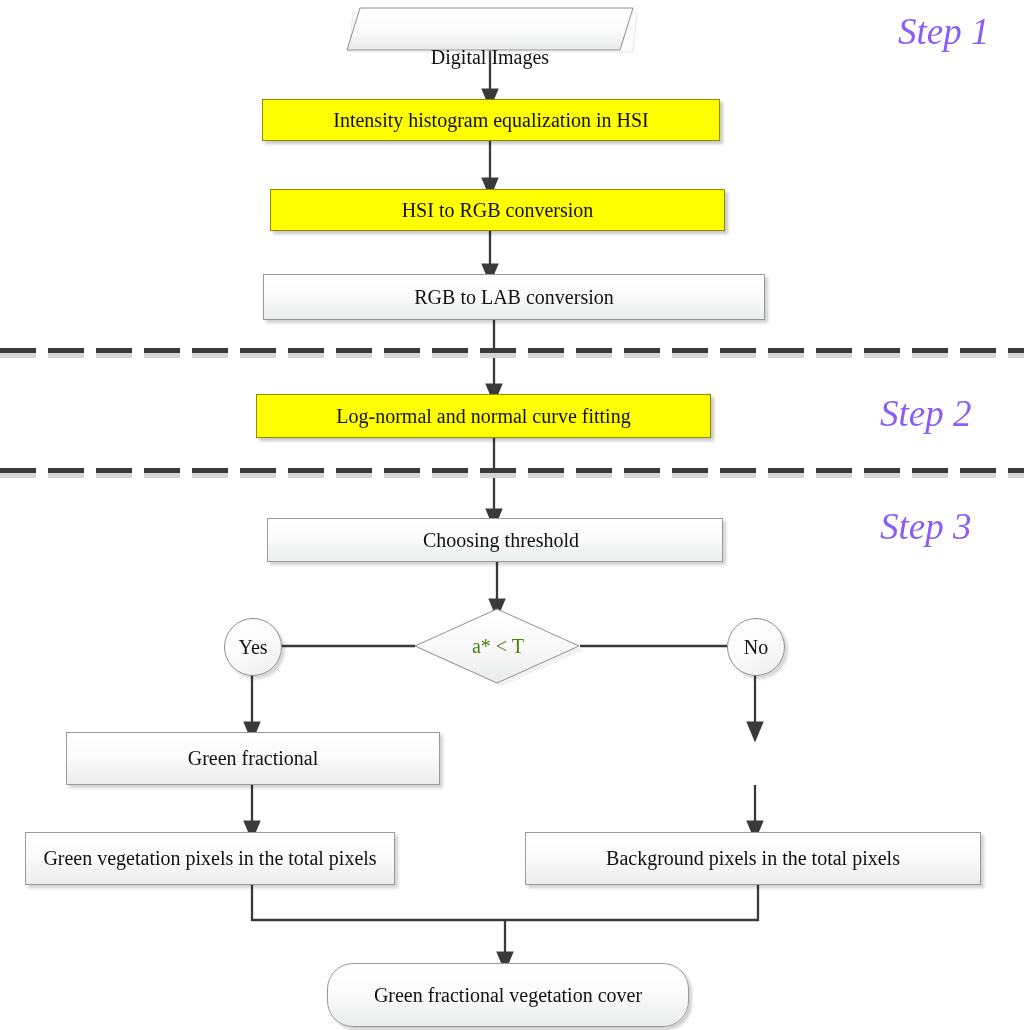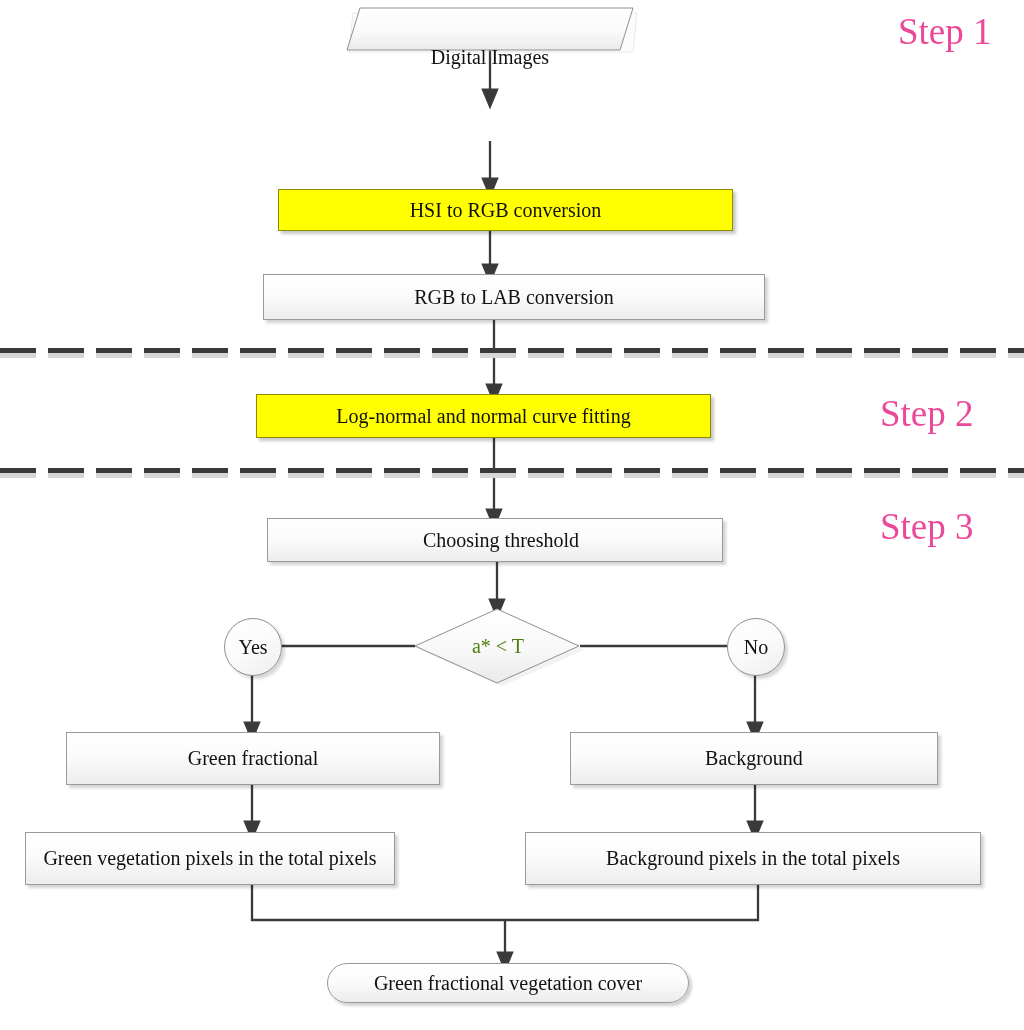--- a/index.html
+++ b/index.html
@@ -114,22 +114,23 @@
     justify-content: center;
     font-size: 20px;
     color: #111111;
     z-index: 3;
   }
 
   
   .step-label {
     position: absolute;
     font-family: "Liberation Serif", "DejaVu Serif", serif;
+    font-style: italic;
     font-size: 37px;
-    color: #ec4899;
+    color: #8b5cf6;
     white-space: nowrap;
     z-index: 4;
   }
 
   
   .sep {
     position: absolute;
     height: 10px;
     z-index: 2;
   }
@@ -211,22 +212,23 @@
         <linearGradient id="pg" x1="0" y1="0" x2="0" y2="1">
           <stop offset="0%" stop-color="#ffffff"></stop>
           <stop offset="55%" stop-color="#fafafa"></stop>
           <stop offset="100%" stop-color="#e9eaea"></stop>
         </linearGradient>
       </defs>
     </svg>
     <div class="para-label">Digital Images</div>
   </div>
 
-
-  <div class="node proc hl" style="left:278px; top:189px; width:455px; height:42px;">HSI to RGB conversion</div>
+  <div class="node proc hl" style="left:262px; top:99px; width:458px; height:42px;">Intensity histogram equalization in HSI</div>
+
+  <div class="node proc hl" style="left:270px; top:189px; width:455px; height:42px;">HSI to RGB conversion</div>
 
   <div class="node proc" style="left:263px; top:274px; width:502px; height:46px;">RGB to LAB conversion</div>
 
   <div class="node proc hl" style="left:256px; top:394px; width:455px; height:44px;">Log-normal and normal curve fitting</div>
 
   <div class="node proc" style="left:267px; top:518px; width:456px; height:44px;padding-left:12px;">Choosing threshold</div>
 
   <div class="dia-wrap" style="left:414px; top:608px; width:168px; height:76px;">
     <svg width="168" height="76" viewBox="0 0 168 76" xmlns="http://www.w3.org/2000/svg">
       <polygon points="84,2 166,38 84,74 2,38" fill="#dadada" opacity="0.35" transform="translate(4,4)"></polygon>
@@ -241,21 +243,20 @@
     </svg>
     <div class="dia-label">a* &lt; T</div>
   </div>
 
   <div class="circ" style="left:224px; top:618px; width:56px; height:56px;">Yes</div>
 
   <div class="circ" style="left:727px; top:618px; width:56px; height:56px;">No</div>
 
   <div class="node proc" style="left:66px; top:732px; width:374px; height:53px;">Green fractional</div>
 
-  <div class="node proc" style="left:570px; top:732px; width:368px; height:53px;">Background</div>
 
   <div class="node proc" style="left:25px; top:832px; width:370px; height:53px;">Green vegetation pixels in the total pixels</div>
 
   <div class="node proc" style="left:525px; top:832px; width:456px; height:53px;">Background pixels in the total pixels</div>
 
-  <div class="pill" style="left:327px; top:963px; width:362px; height:40px;">Green fractional vegetation cover</div>
+  <div class="pill" style="left:327px; top:963px; width:362px; height:64px;">Green fractional vegetation cover</div>
 
 </div>
 
 </body></html>

